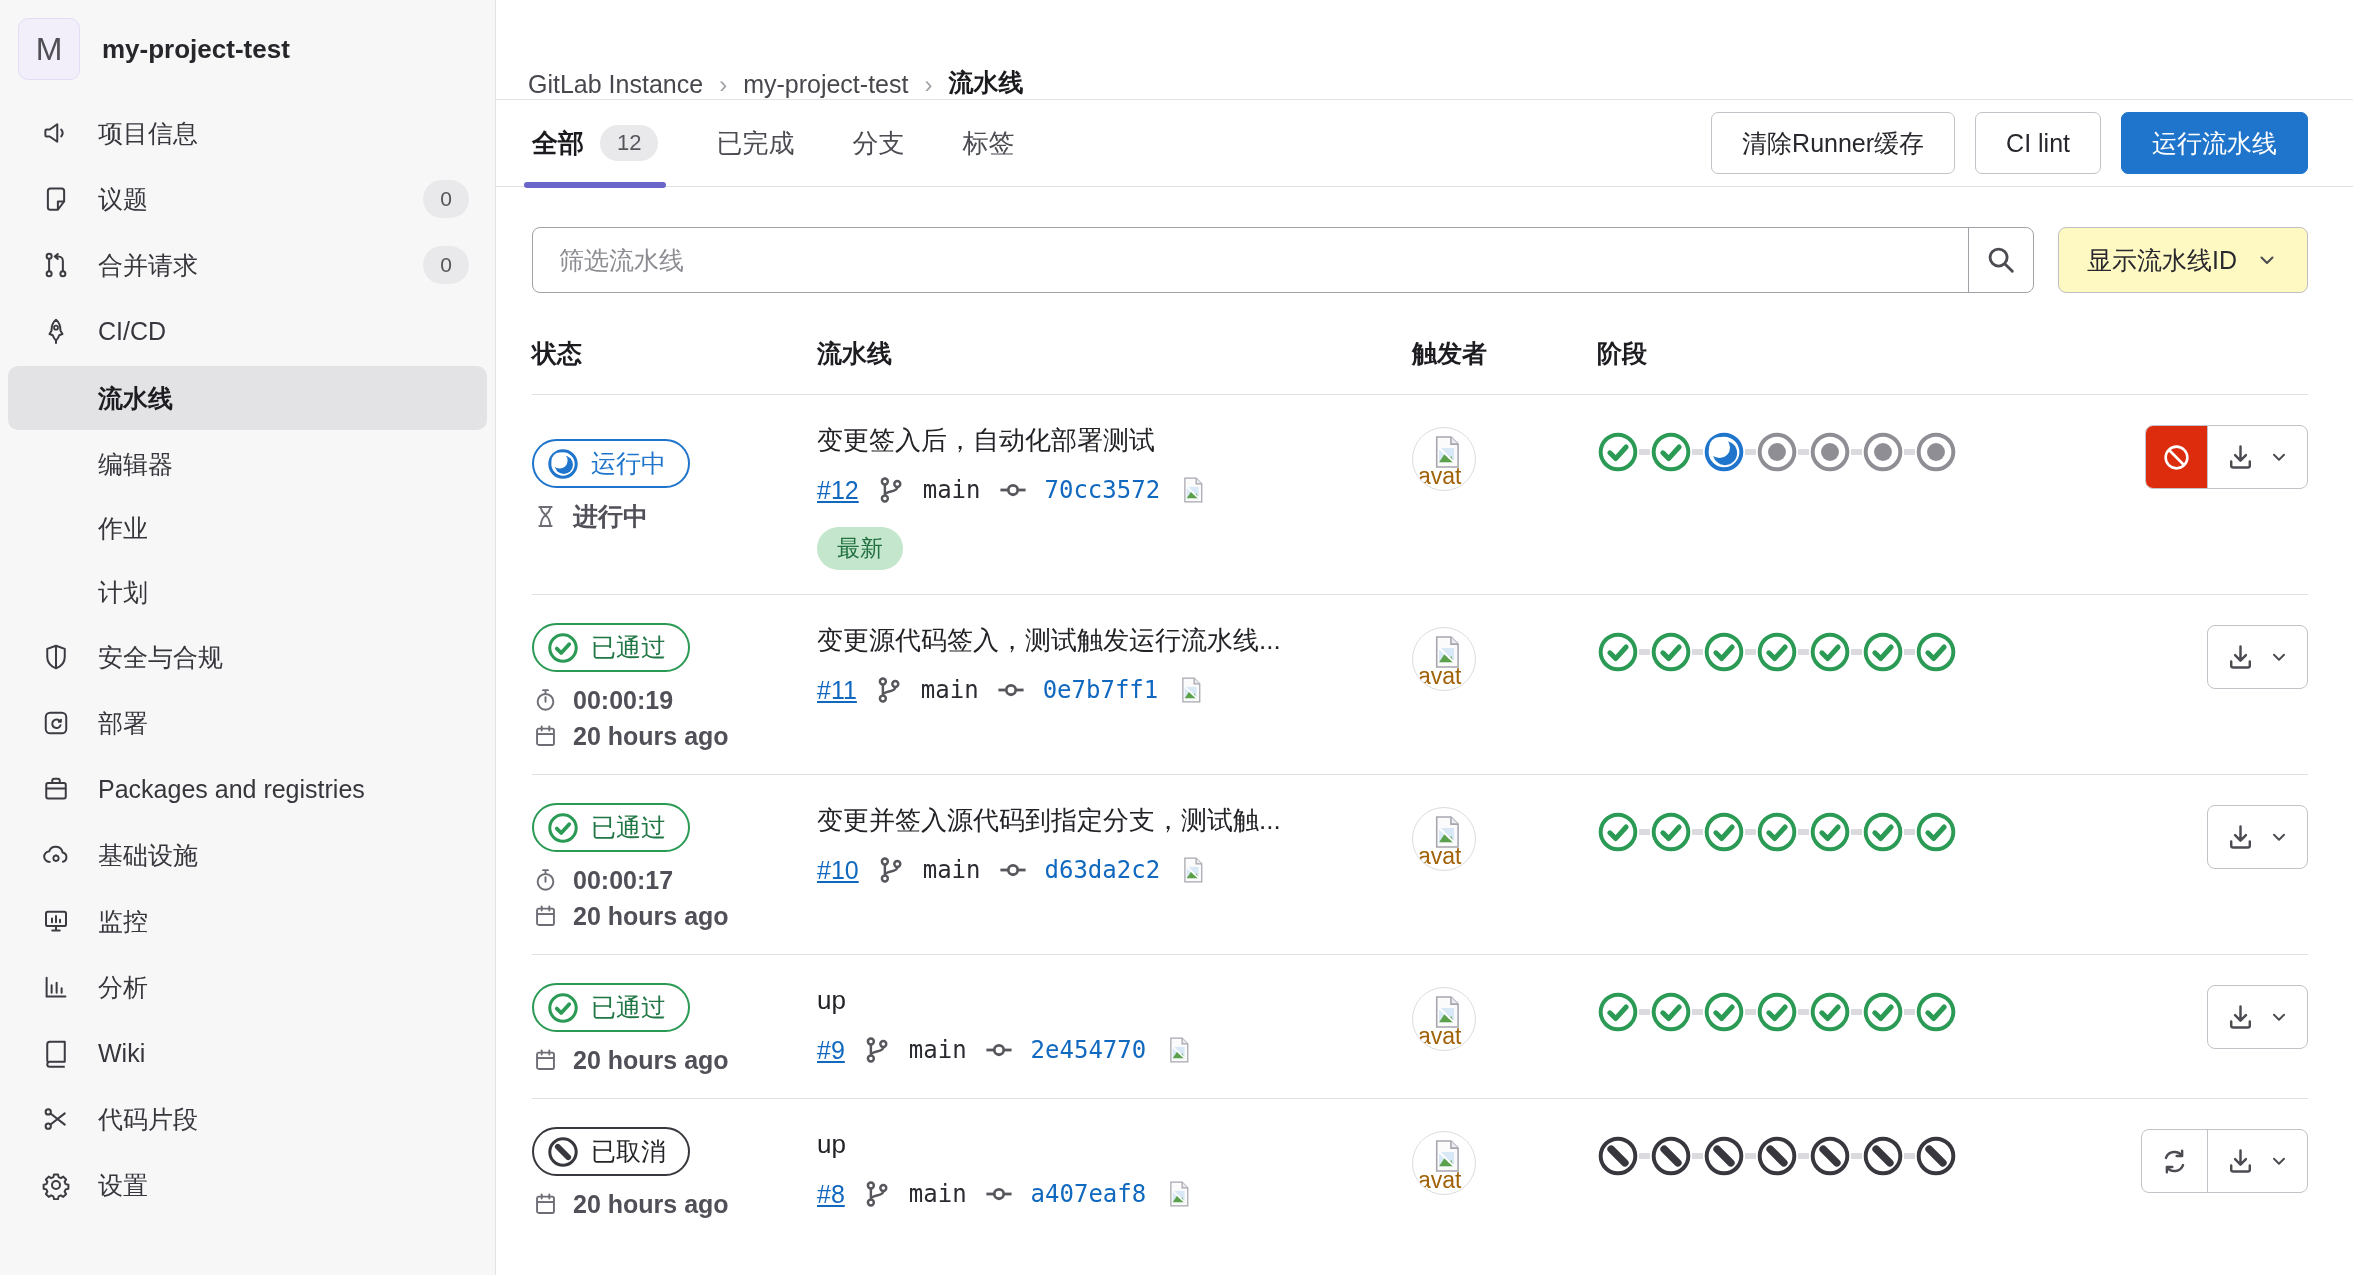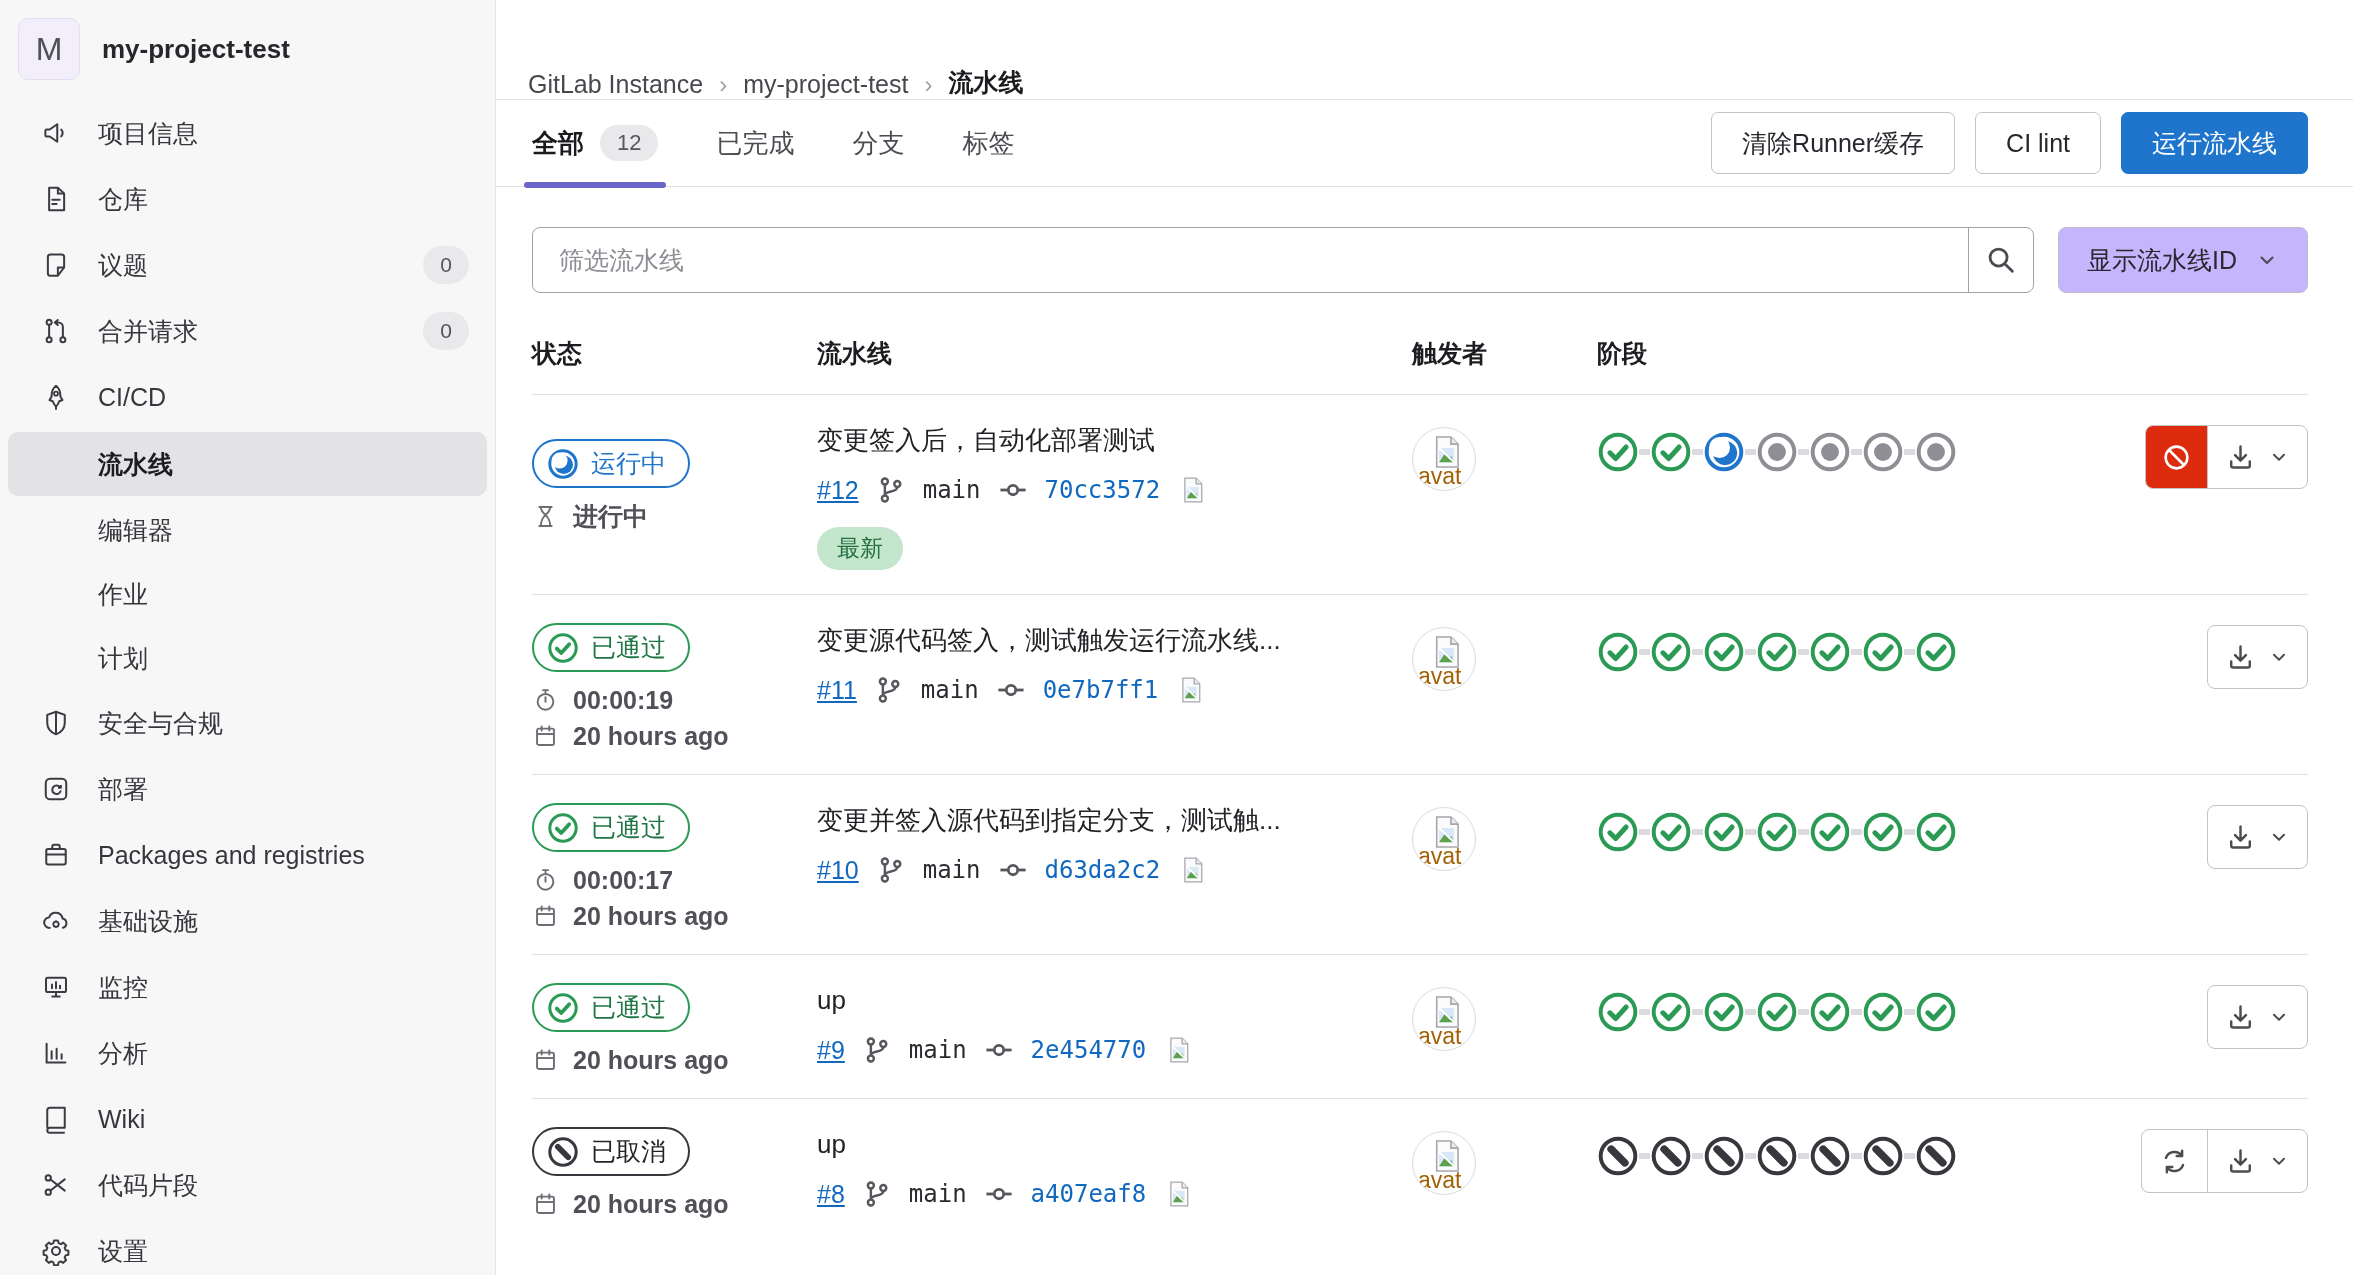--- a/index.html
+++ b/index.html
@@ -33,21 +33,21 @@
   .btn{height:62px;display:inline-flex;align-items:center;justify-content:center;padding:0 30px;border-radius:7px;font-size:25px;box-sizing:border-box;cursor:pointer;white-space:nowrap;}
   .btn-default{background:#fff;border:1.5px solid #c3c2c8;color:#28272d;}
   .btn-primary{background:#1f75cb;border:1.5px solid #1f75cb;color:#fff;}
   .content{padding:0 45px 0 36px;flex:1;overflow:hidden;}
   
   .filterrow{margin-top:40px;display:flex;gap:24px;}
   .searchbox{flex:1;height:66px;box-sizing:border-box;border:1.5px solid #a2a1a8;border-radius:8px;background:#fff;display:flex;align-items:stretch;overflow:hidden;}
   .searchbox input{flex:1;border:none;outline:none;background:transparent;font-size:25px;padding:0 26px;color:#333;font-family:inherit;}
   .searchbox input::placeholder{color:#8d8c93;}
   .search-btn{width:64px;border-left:1.5px solid #a2a1a8;display:flex;align-items:center;justify-content:center;cursor:pointer;color:#4c4b51;}
-  .pid-dropdown{height:66px;box-sizing:border-box;border:1.5px solid #bfbec5;border-radius:8px;background:#c4b5fd;display:flex;align-items:center;gap:18px;padding:16px 28px;font-size:25px;color:#28272d;cursor:pointer;}
+  .pid-dropdown{height:66px;box-sizing:border-box;border:1.5px solid #bfbec5;border-radius:8px;background:#fef9c3;display:flex;align-items:center;gap:18px;padding:16px 28px;font-size:25px;color:#28272d;cursor:pointer;}
   .chev{width:24px;height:24px;color:#4c4b51;}
   
   .thead,.row{display:grid;grid-template-columns:285px 595px 185px 1fr 200px;}
   .thead{margin-top:14px;padding:30px 0 24px;border-bottom:1.5px solid #e0e0e3;font-weight:700;font-size:25px;color:#1d1c21;}
   .row{padding:28px 0 24px;border-bottom:1.5px solid #e0e0e3;align-items:start;}
   .sbadge{display:inline-flex;align-items:center;gap:12px;border:2px solid;border-radius:999px;padding:6px 22px 6px 13px;font-size:25px;background:#fff;cursor:pointer;}
   .sbadge svg{width:32px;height:32px;}
   .sbadge.running{color:#1f75cb;border-color:#1f75cb;margin-top:16px;}
   .sbadge.passed{color:#217645;border-color:#2a9a54;}
   .sbadge.canceled{color:#242428;border-color:#38373d;}
@@ -229,28 +229,20 @@
         <span class="nicon">
             <svg class="icon24">
               <use href="#i-bullhorn"></use>
             </svg>
           </span>
         <span>项目信息</span>
       </div>
       <div class="nav-item">
         <span class="nicon">
             <svg class="icon24">
-              <use href="#i-doc"></use>
-            </svg>
-          </span>
-        <span>仓库</span>
-      </div>
-      <div class="nav-item">
-        <span class="nicon">
-            <svg class="icon24">
               <use href="#i-issues"></use>
             </svg>
           </span>
         <span>议题</span>
         <span class="nav-badge">0</span>
       </div>
       <div class="nav-item">
         <span class="nicon">
             <svg class="icon24">
               <use href="#i-mr"></use>

